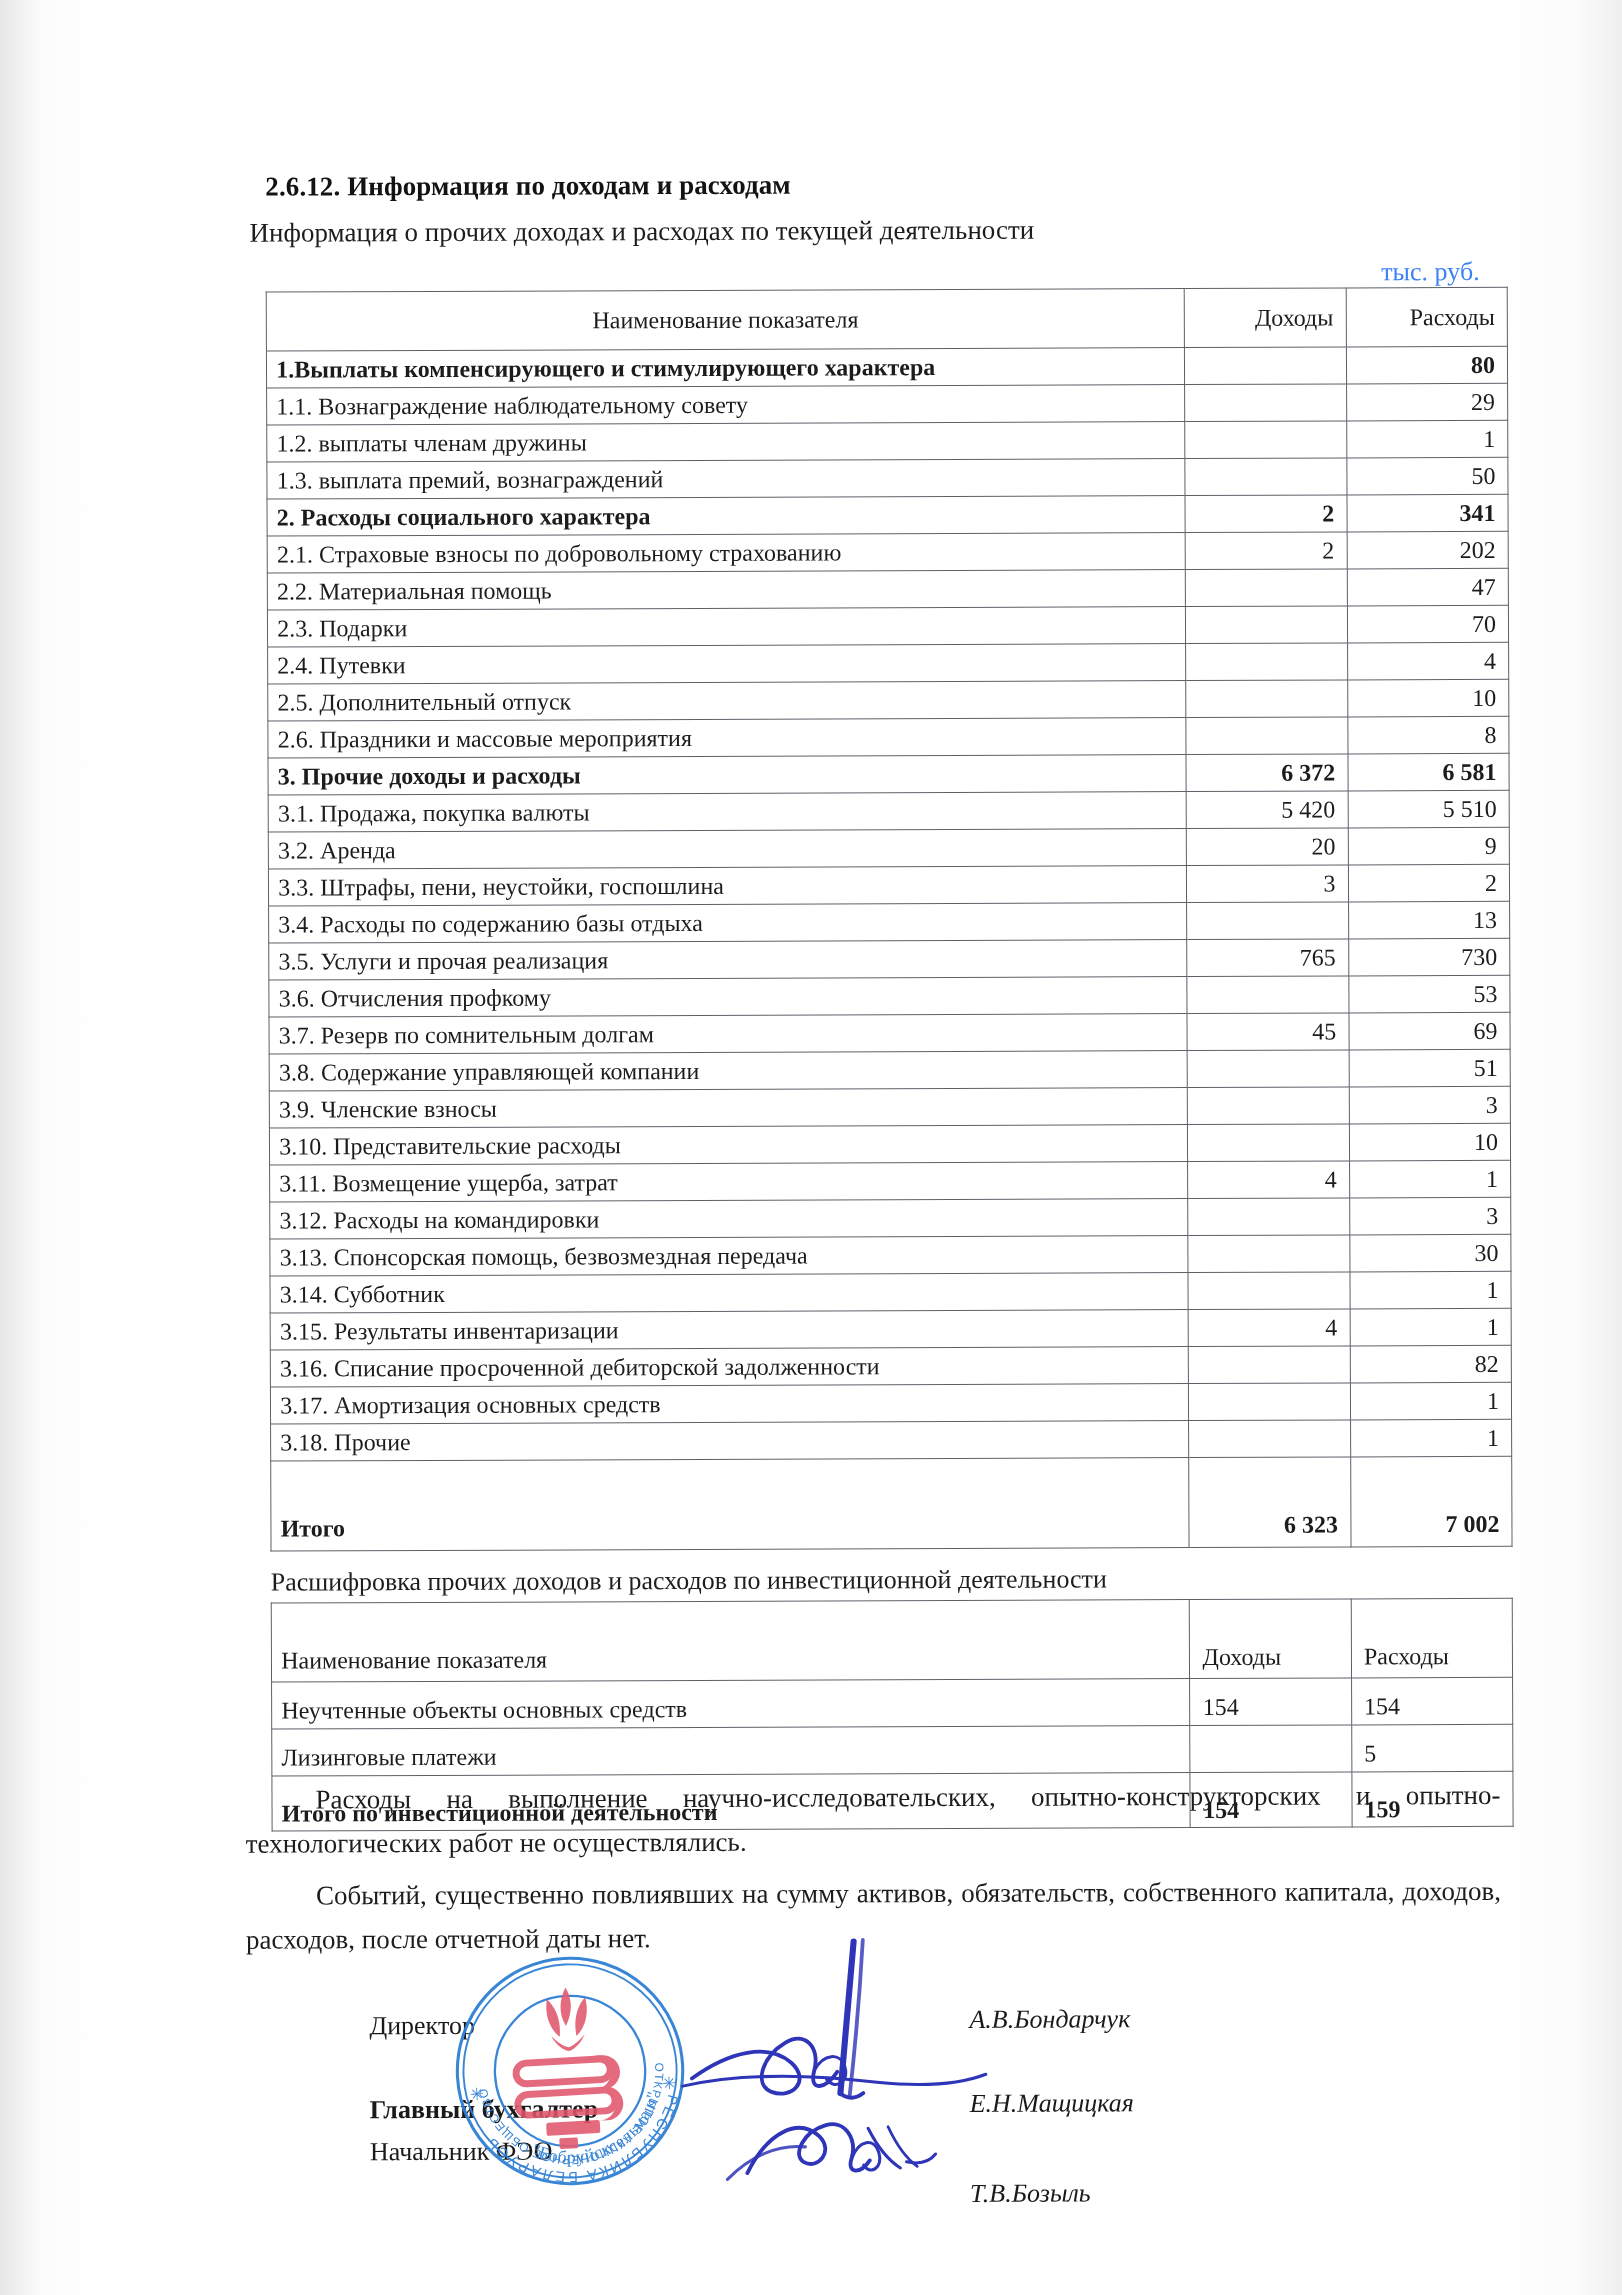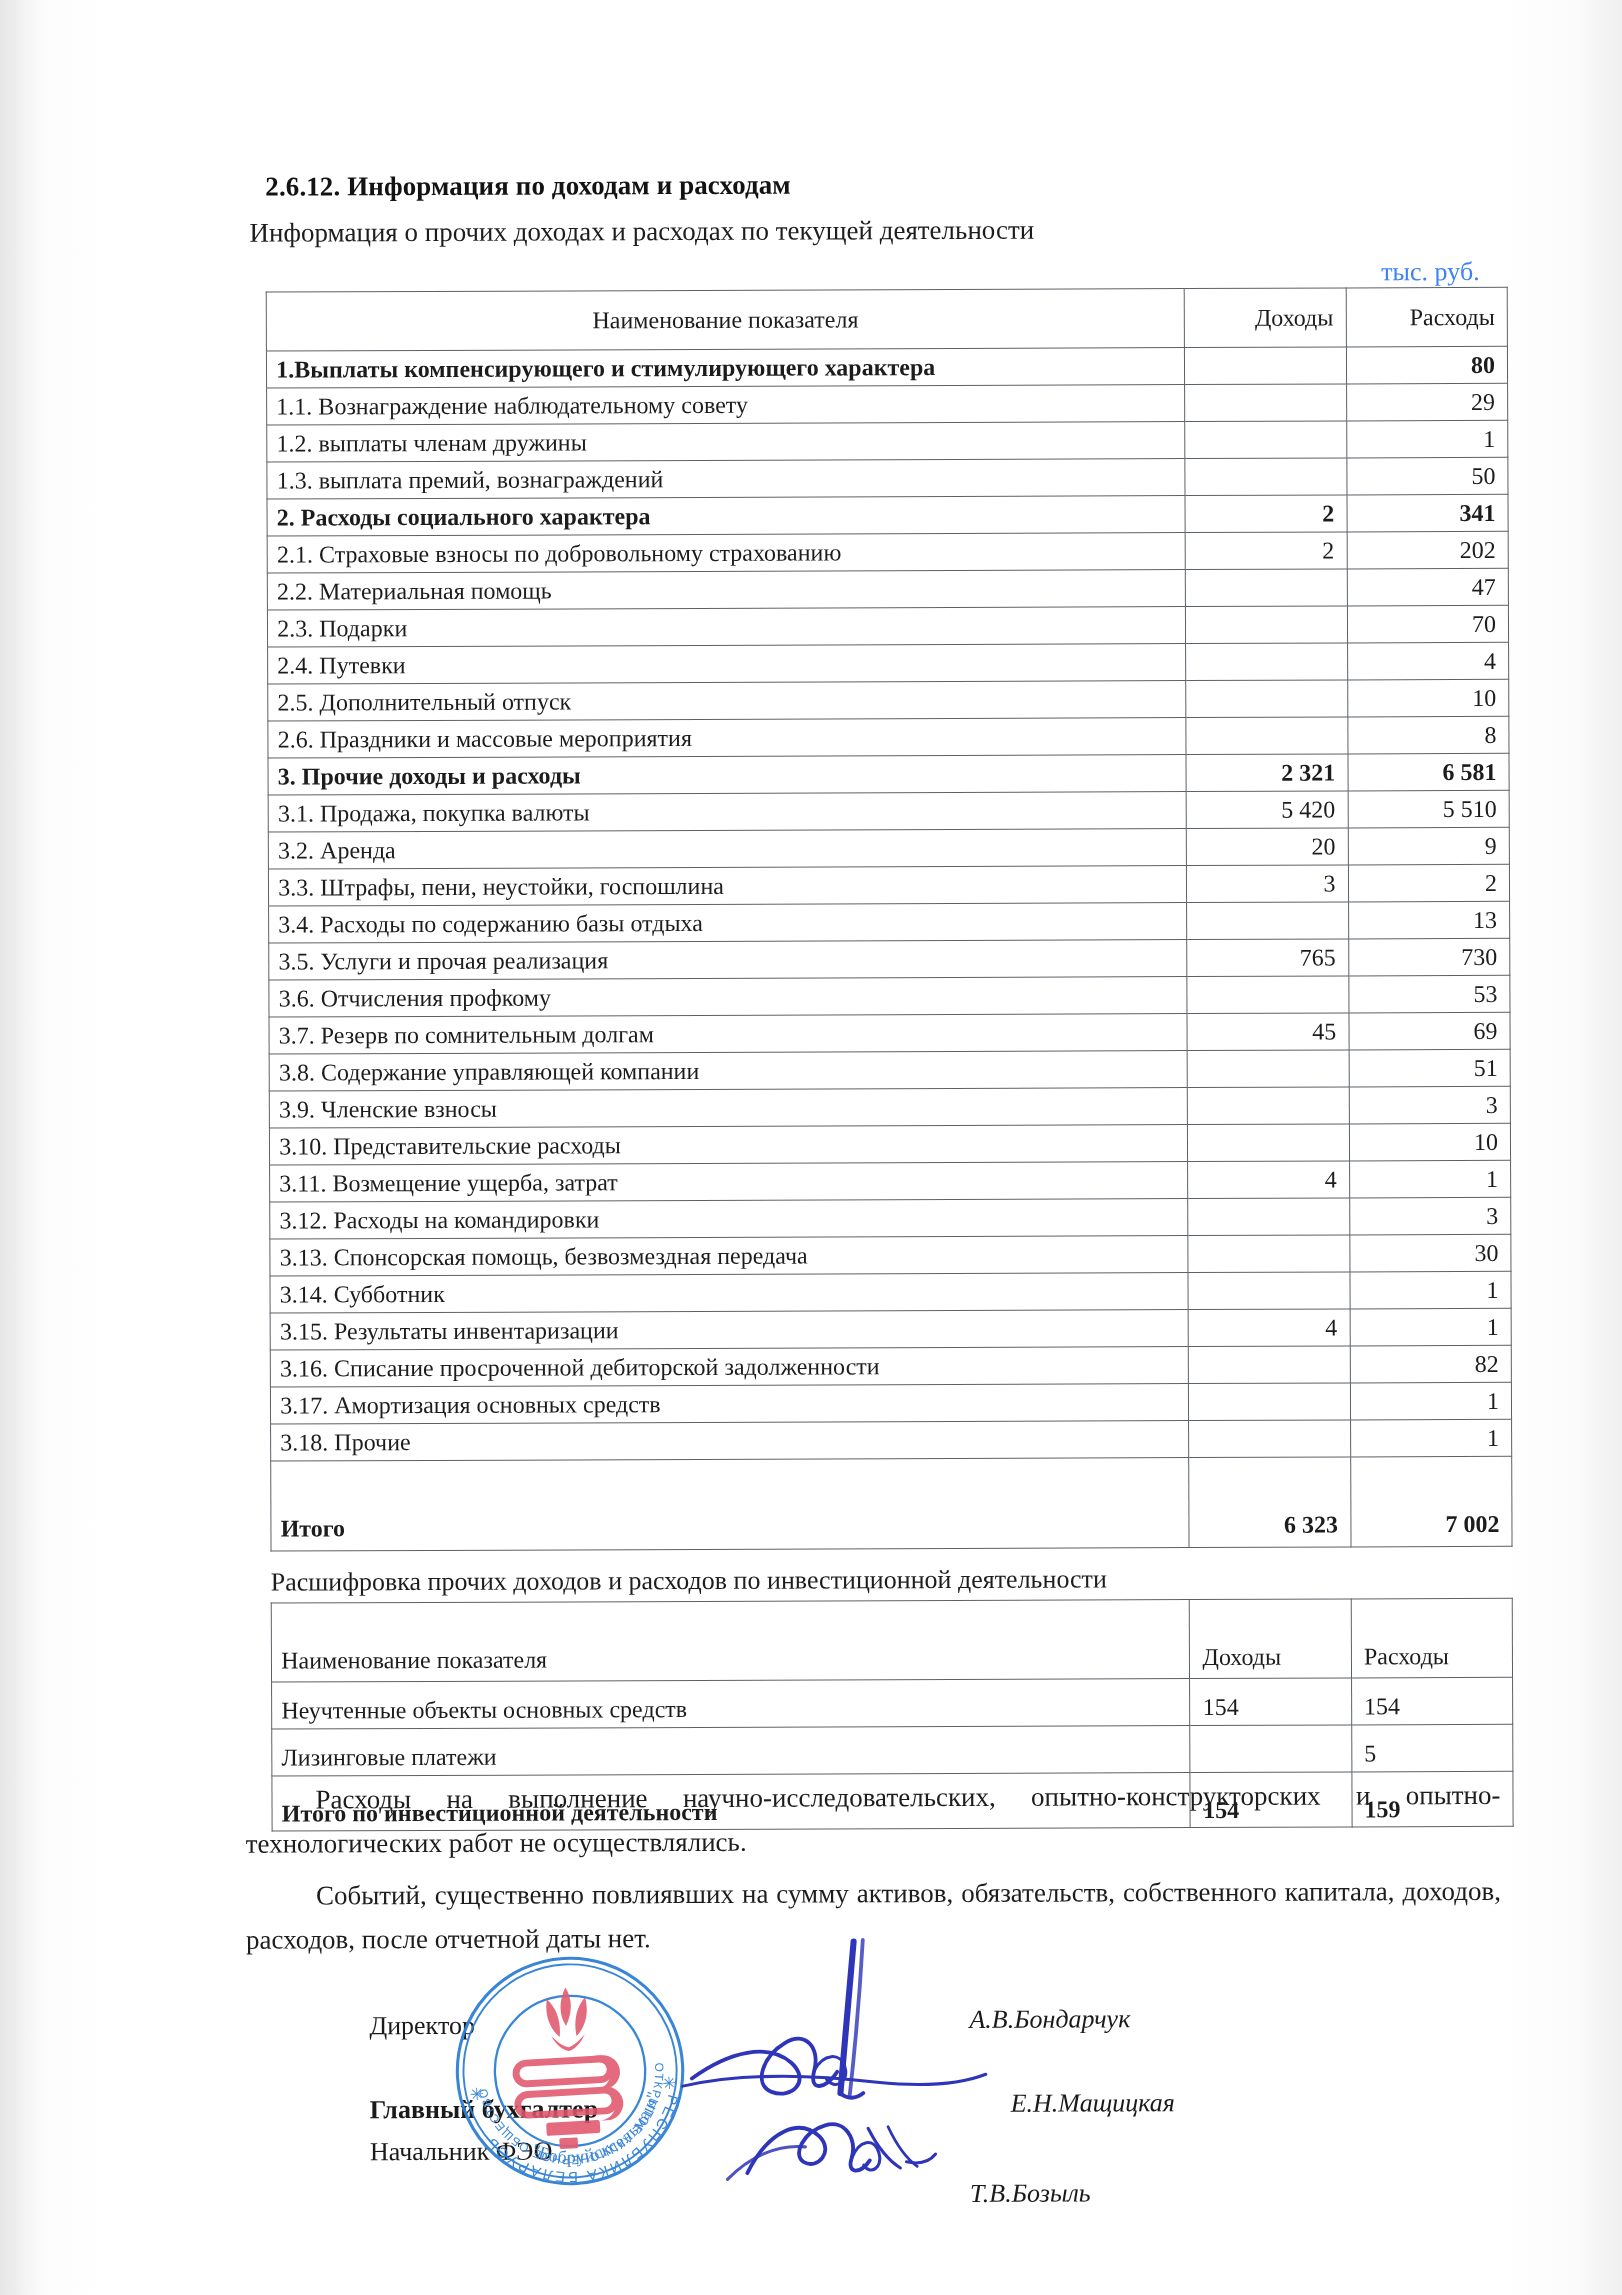--- a/index.html
+++ b/index.html
@@ -81,21 +81,21 @@
     color:#1d1d1d;
   }
   #p1{top:1777px;}
   #p2{top:1873px;}
 
   
   .sigrow{position:absolute;font-size:26px;white-space:nowrap;color:#1a1a1a;}
   .sig-role{left:366px;}
   .sig-name{left:966px;font-style:italic;}
   #role1{top:2010px;} #name1{top:2006px;}
-  #role2{top:2094px;font-weight:bold;} #name2{top:2090px;margin-left:41px;}
+  #role2{top:2094px;font-weight:bold;} #name2{top:2090px;}
   #role3{top:2136px;text-align:right;} #name3{top:2133px;margin-top:47px;}
 
   
   .stamp{
     position:absolute;left:440px;top:1944px;
     width:253px;height:253px;
     transform:rotate(-3deg);
     pointer-events:none;opacity:.95;
   }
   .ink{position:absolute;left:673px;top:1936px;width:398px;height:291px;pointer-events:none;}
@@ -168,21 +168,21 @@
           <td class="c-num"></td>
           <td class="c-num">10</td>
         </tr>
         <tr class="r">
           <td class="c-name">2.6. Праздники и массовые мероприятия</td>
           <td class="c-num"></td>
           <td class="c-num">8</td>
         </tr>
         <tr class="r bold">
           <td class="c-name">3. Прочие доходы и расходы</td>
-          <td class="c-num">2 321</td>
+          <td class="c-num">6 372</td>
           <td class="c-num">6 581</td>
         </tr>
         <tr class="r">
           <td class="c-name">3.1. Продажа, покупка валюты</td>
           <td class="c-num">5 420</td>
           <td class="c-num">5 510</td>
         </tr>
         <tr class="r">
           <td class="c-name">3.2. Аренда</td>
           <td class="c-num">20</td>

